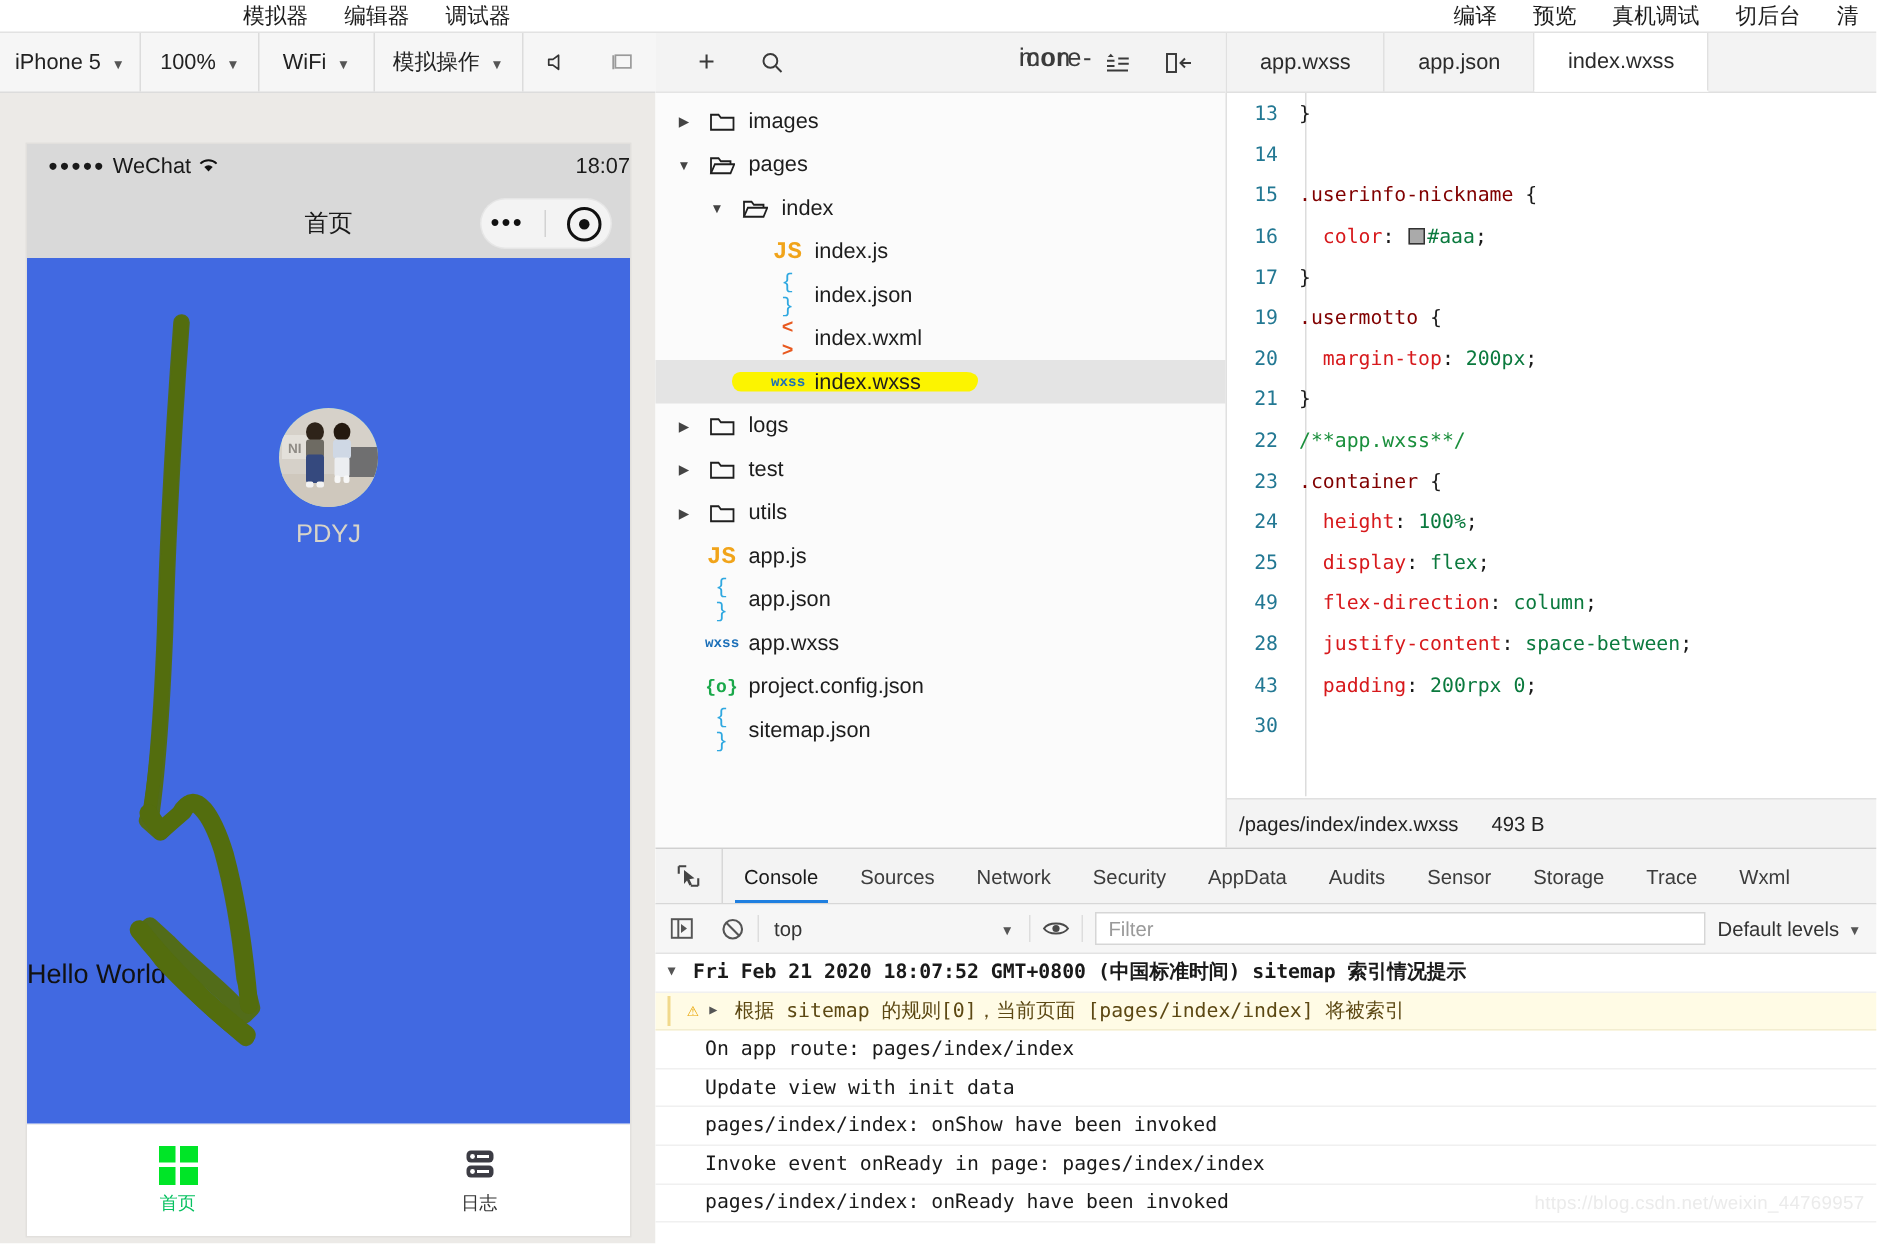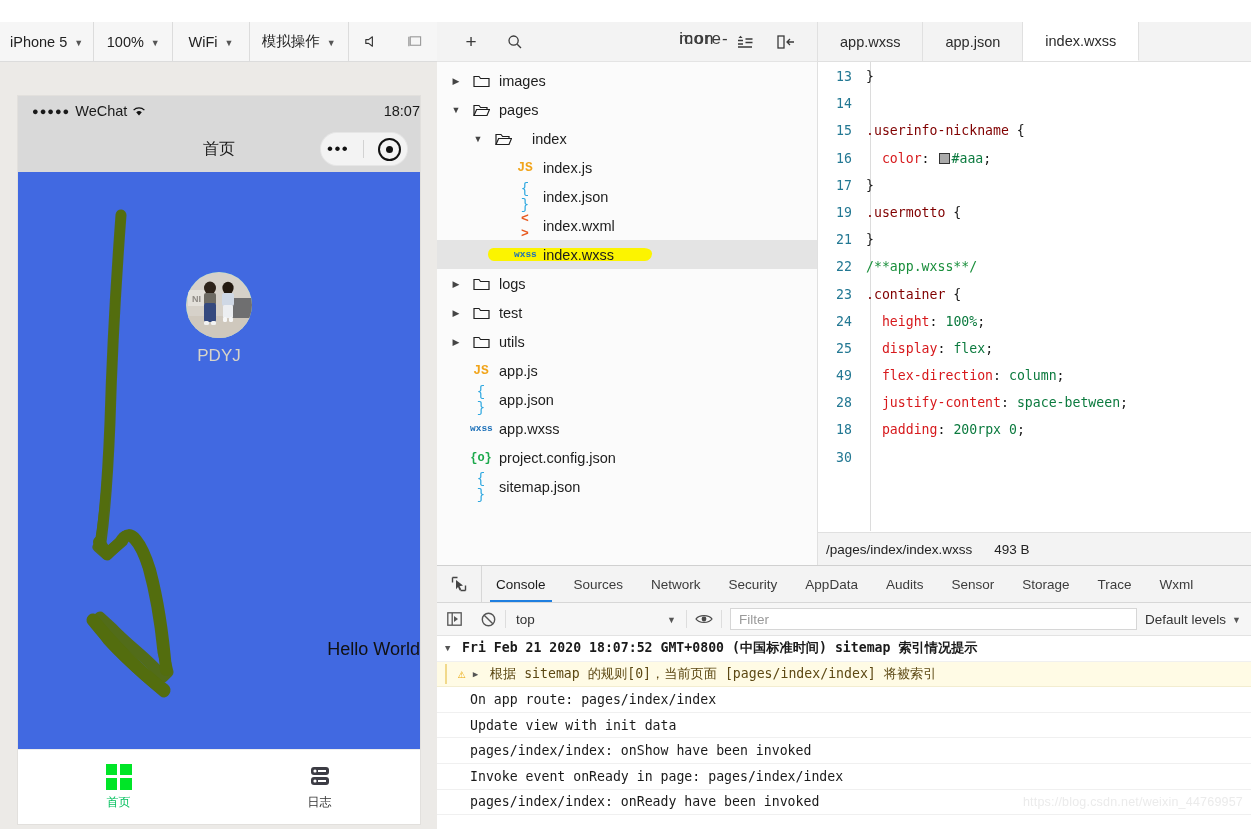--- a/index.html
+++ b/index.html
@@ -101,21 +101,21 @@
     display: flex; flex-direction: column; align-items: center;
   }
   .avatar {
     width: 66px; height: 66px; border-radius: 50%; margin-top: 100px;
     overflow: hidden; position: relative;
     background: #0ea5e9;
     font-weight: bold;
   }
   .avatar .photo { position:absolute; inset:0; }
   .nickname { margin-top: 8px; font-size: 17px; color: #d8d4c8; }
-  .motto { position: absolute; left:0; right:0; text-align:right; top: 467px; font-size: 18px; color: #111; }
+  .motto { position: absolute; left:0; right:0; text-align:left; top: 467px; font-size: 18px; color: #111; }
 
   .phone-tabbar {
     height: 75px; background: #ffffff; display: flex;
     border-top: 1px solid #ededed;
     box-sizing: border-box;
   }
   .tabitem { flex: 1; display: flex; flex-direction: column; align-items: center; justify-content: center; gap: 4px; }
   .tabitem .lbl { font-size: 12px; }
   .tabitem.active .lbl { color: #07c160; }
   .tabitem.inactive .lbl { color: #333; }
@@ -133,21 +133,21 @@
     display: flex; align-items: center; box-sizing: border-box; padding: 0 12px;
   }
   .tt-ico { color: #3b3b3b; display:flex; align-items:center; justify-content:center; cursor: default;}
   .tree-list { padding-top: 4px; font-size: 14.5px; color: #1d1d1d; }
   .tree-row {
     height: 29px; display: flex; align-items: center; gap: 7px; padding-right: 8px;
     box-sizing: border-box; position: relative; cursor: default;
   }
   .tree-row.sel { background: #e4e4e4; }
   .tw { width: 14px; display: flex; align-items: center; justify-content: center; font-size: 9px; color: #444; }
-  .ftype { width: 22px; text-align: center; font-family: "Liberation Mono", monospace; font-size: 13px; font-weight: 700; }
+  .ftype { width: 22px; text-align: center; font-family: "Liberation Mono", monospace; font-size: 16px; font-weight: 700; }
   .ftype.js { color: #f1a41a; }
   .ftype.json { color: #2fa8e0; font-weight: 400; font-size: 14px;}
   .ftype.wxml { color: #e8591f; font-size: 13px;}
   .ftype.wxss { color: #1b6fb8; font-size: 9.5px; }
   .ftype.cfg { color: #1aa84a; font-size: 12px;}
   .hl { position: relative; }
   .hl .hlbg {
     position: absolute; left: -26px; right: -38px; top: 1px; bottom: 2px;
     background: #fcf400; border-radius: 9px 13px 12px 10px / 10px 9px 13px 11px; z-index: 0;
   }
@@ -244,20 +244,34 @@
   }
 
   
   .annot { position: absolute; left: 0; top: 0; width: 437px; height: 829px; pointer-events:none; }
 </style>
 </head>
 <body>
 
 <div id="app">
 
+  <div class="top-menu">
+    <div class="grp left-grp">
+      <div class="mi">模拟器</div>
+      <div class="mi">编辑器</div>
+      <div class="mi">调试器</div>
+    </div>
+    <div class="grp right-grp">
+      <div class="mi">编译</div>
+      <div class="mi">预览</div>
+      <div class="mi">真机调试</div>
+      <div class="mi">切后台</div>
+      <div class="mi">清</div>
+    </div>
+  </div>
 
   <div class="sim-panel">
 
     <div class="sim-toolbar">
       <div class="tb" style="width:98px">
         <span>iPhone 5</span>
         <span class="caret">▼</span>
       </div>
       <div class="tb" style="width:82px">
         <span>100%</span>
@@ -426,21 +440,21 @@
               <svg width="17" height="14" viewBox="0 0 17 14">
                 <path d="M1 12.5 V2.5 h5 l1.6 2 h6.4 v2" fill="none" stroke="#1f1f1f" stroke-width="1.2"></path>
                 <path d="M1 12.5 L3.6 6.5 H16.5 L14 12.5 Z" fill="none" stroke="#1f1f1f" stroke-width="1.2"></path>
               </svg>
             </span>
             <span class="fname">pages</span>
           </span>
         </div>
         <div class="tree-row" style="padding-left: 34px;">
           <span class="tw">▼</span>
-          <span style="display: flex; align-items: center; gap: 18px;">
+          <span style="display: flex; align-items: center; gap: 7px;">
             <span style="width: 22px; display: flex; justify-content: center;">
               <svg width="17" height="14" viewBox="0 0 17 14">
                 <path d="M1 12.5 V2.5 h5 l1.6 2 h6.4 v2" fill="none" stroke="#1f1f1f" stroke-width="1.2"></path>
                 <path d="M1 12.5 L3.6 6.5 H16.5 L14 12.5 Z" fill="none" stroke="#1f1f1f" stroke-width="1.2"></path>
               </svg>
             </span>
             <span class="fname">index</span>
           </span>
         </div>
         <div class="tree-row" style="padding-left: 56px;">
@@ -569,20 +583,24 @@
         </div>
         <div class="cl">
           <span class="ln">17</span>
           <span class="ct"><span class="tk-plain">}</span></span>
         </div>
         <div class="cl">
           <span class="ln">19</span>
           <span class="ct"><span class="tk-sel">.usermotto</span><span class="tk-plain"> {</span></span>
         </div>
         <div class="cl">
+          <span class="ln">20</span>
+          <span class="ct">  <span class="tk-prop">margin-top</span><span class="tk-plain">:</span> <span class="tk-val">200px</span><span class="tk-plain">;</span></span>
+        </div>
+        <div class="cl">
           <span class="ln">21</span>
           <span class="ct"><span class="tk-plain">}</span></span>
         </div>
         <div class="cl">
           <span class="ln">22</span>
           <span class="ct"><span class="tk-cmt">/**app.wxss**/</span></span>
         </div>
         <div class="cl">
           <span class="ln">23</span>
           <span class="ct"><span class="tk-sel">.container</span><span class="tk-plain"> {</span></span>
@@ -597,21 +615,21 @@
         </div>
         <div class="cl">
           <span class="ln">49</span>
           <span class="ct">  <span class="tk-prop">flex-direction</span><span class="tk-plain">:</span> <span class="tk-val">column</span><span class="tk-plain">;</span></span>
         </div>
         <div class="cl">
           <span class="ln">28</span>
           <span class="ct">  <span class="tk-prop">justify-content</span><span class="tk-plain">:</span> <span class="tk-val">space-between</span><span class="tk-plain">;</span></span>
         </div>
         <div class="cl">
-          <span class="ln">18</span>
+          <span class="ln">43</span>
           <span class="ct">  <span class="tk-prop">padding</span><span class="tk-plain">:</span> <span class="tk-val">200rpx 0</span><span class="tk-plain">;</span></span>
         </div>
         <div class="cl">
           <span class="ln">30</span>
           <span class="ct">   </span>
         </div>
       </div>
     <div class="ed-status">
       <span>/pages/index/index.wxss</span>
       <span>493 B</span>

